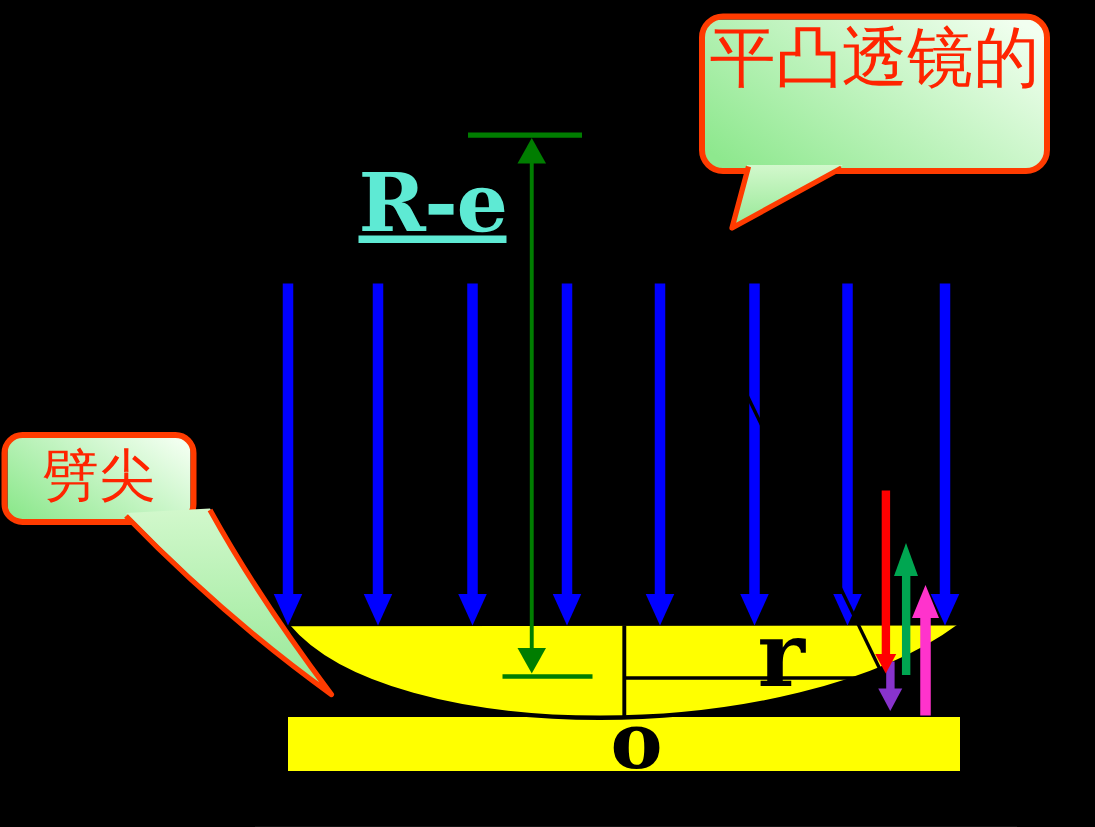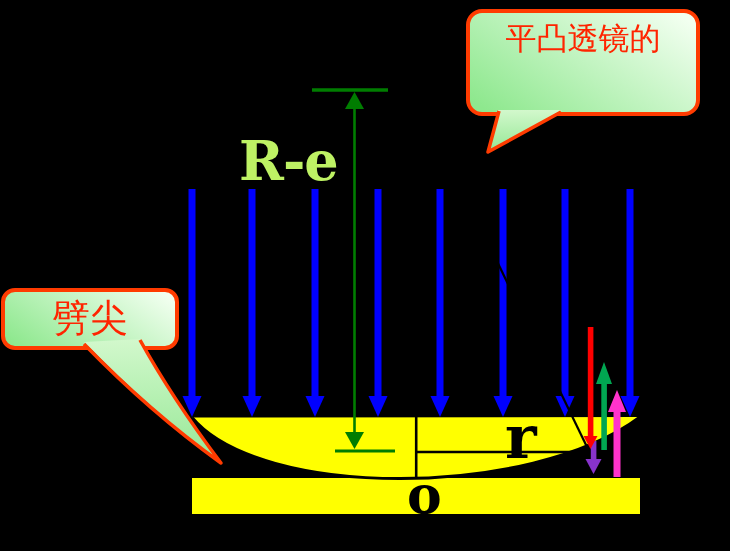--- a/index.html
+++ b/index.html
@@ -3,43 +3,43 @@
 <meta charset="utf-8">
 <style>
   html,body{margin:0;padding:0;background:#222;}
   .stage{
     position:relative;width:730px;height:551px;background:#000;
     overflow:hidden;font-family:"Liberation Sans",sans-serif;
   }
   .stage svg{position:absolute;left:0;top:0;}
   .label{position:absolute;white-space:nowrap;}
   .label-re{
-    left:239px;top:129px;color:#bef264;
-    font:bold 54px "DejaVu Serif",serif;letter-spacing:-1px;
+    left:239px;top:103px;color:#5eead4;
+    font:bold 54px "DejaVu Serif",serif;letter-spacing:-1px;text-decoration:underline;
   }
   .label-r{
     left:505px;top:402px;color:#000;
     font:bold 60px "DejaVu Serif",serif;
   }
   .label-o{
     left:407px;top:469px;color:#000;
     font:bold 52px "DejaVu Serif",serif;line-height:52px;
   }
   .callout{
     position:absolute;box-sizing:border-box;
     border:4px solid #FF3B00;border-radius:16px;
     background:linear-gradient(215deg,#f2fff0 5%,#8ee88e 95%);
     color:#FF2400;text-align:center;
   }
   .callout-lens-radius{
     left:466px;top:9px;width:234px;height:107px;
-    font-size:31px;line-height:46px;padding-top:3px;
+    font-size:44px;line-height:46px;padding-top:3px;
   }
   .callout-wedge{
-    left:1px;top:288px;width:178px;height:62px;
+    left:1px;top:288px;width:130px;height:62px;
     border-radius:14px;font-size:38px;line-height:52px;
   }
   .tails{pointer-events:none;}
 </style>
 </head>
 <body>
 
 <div class="stage">
 
   <svg width="730" height="551" viewBox="0 0 730 551">

